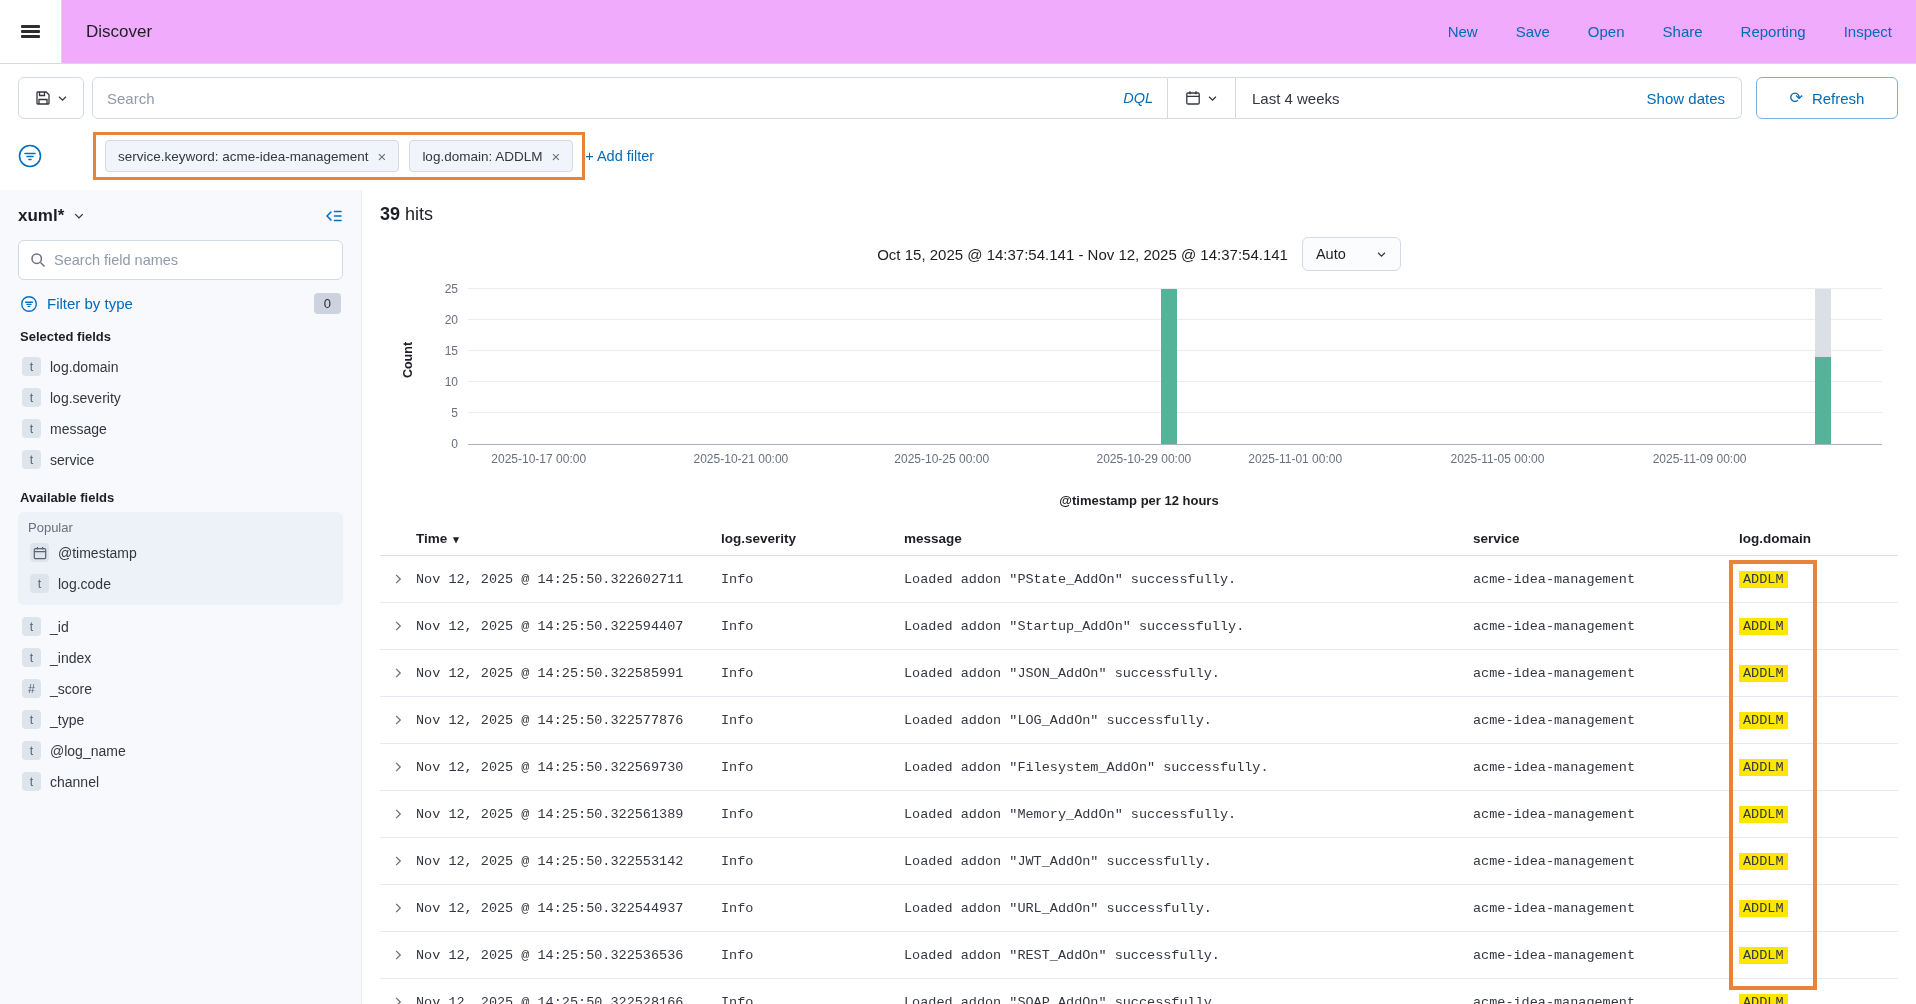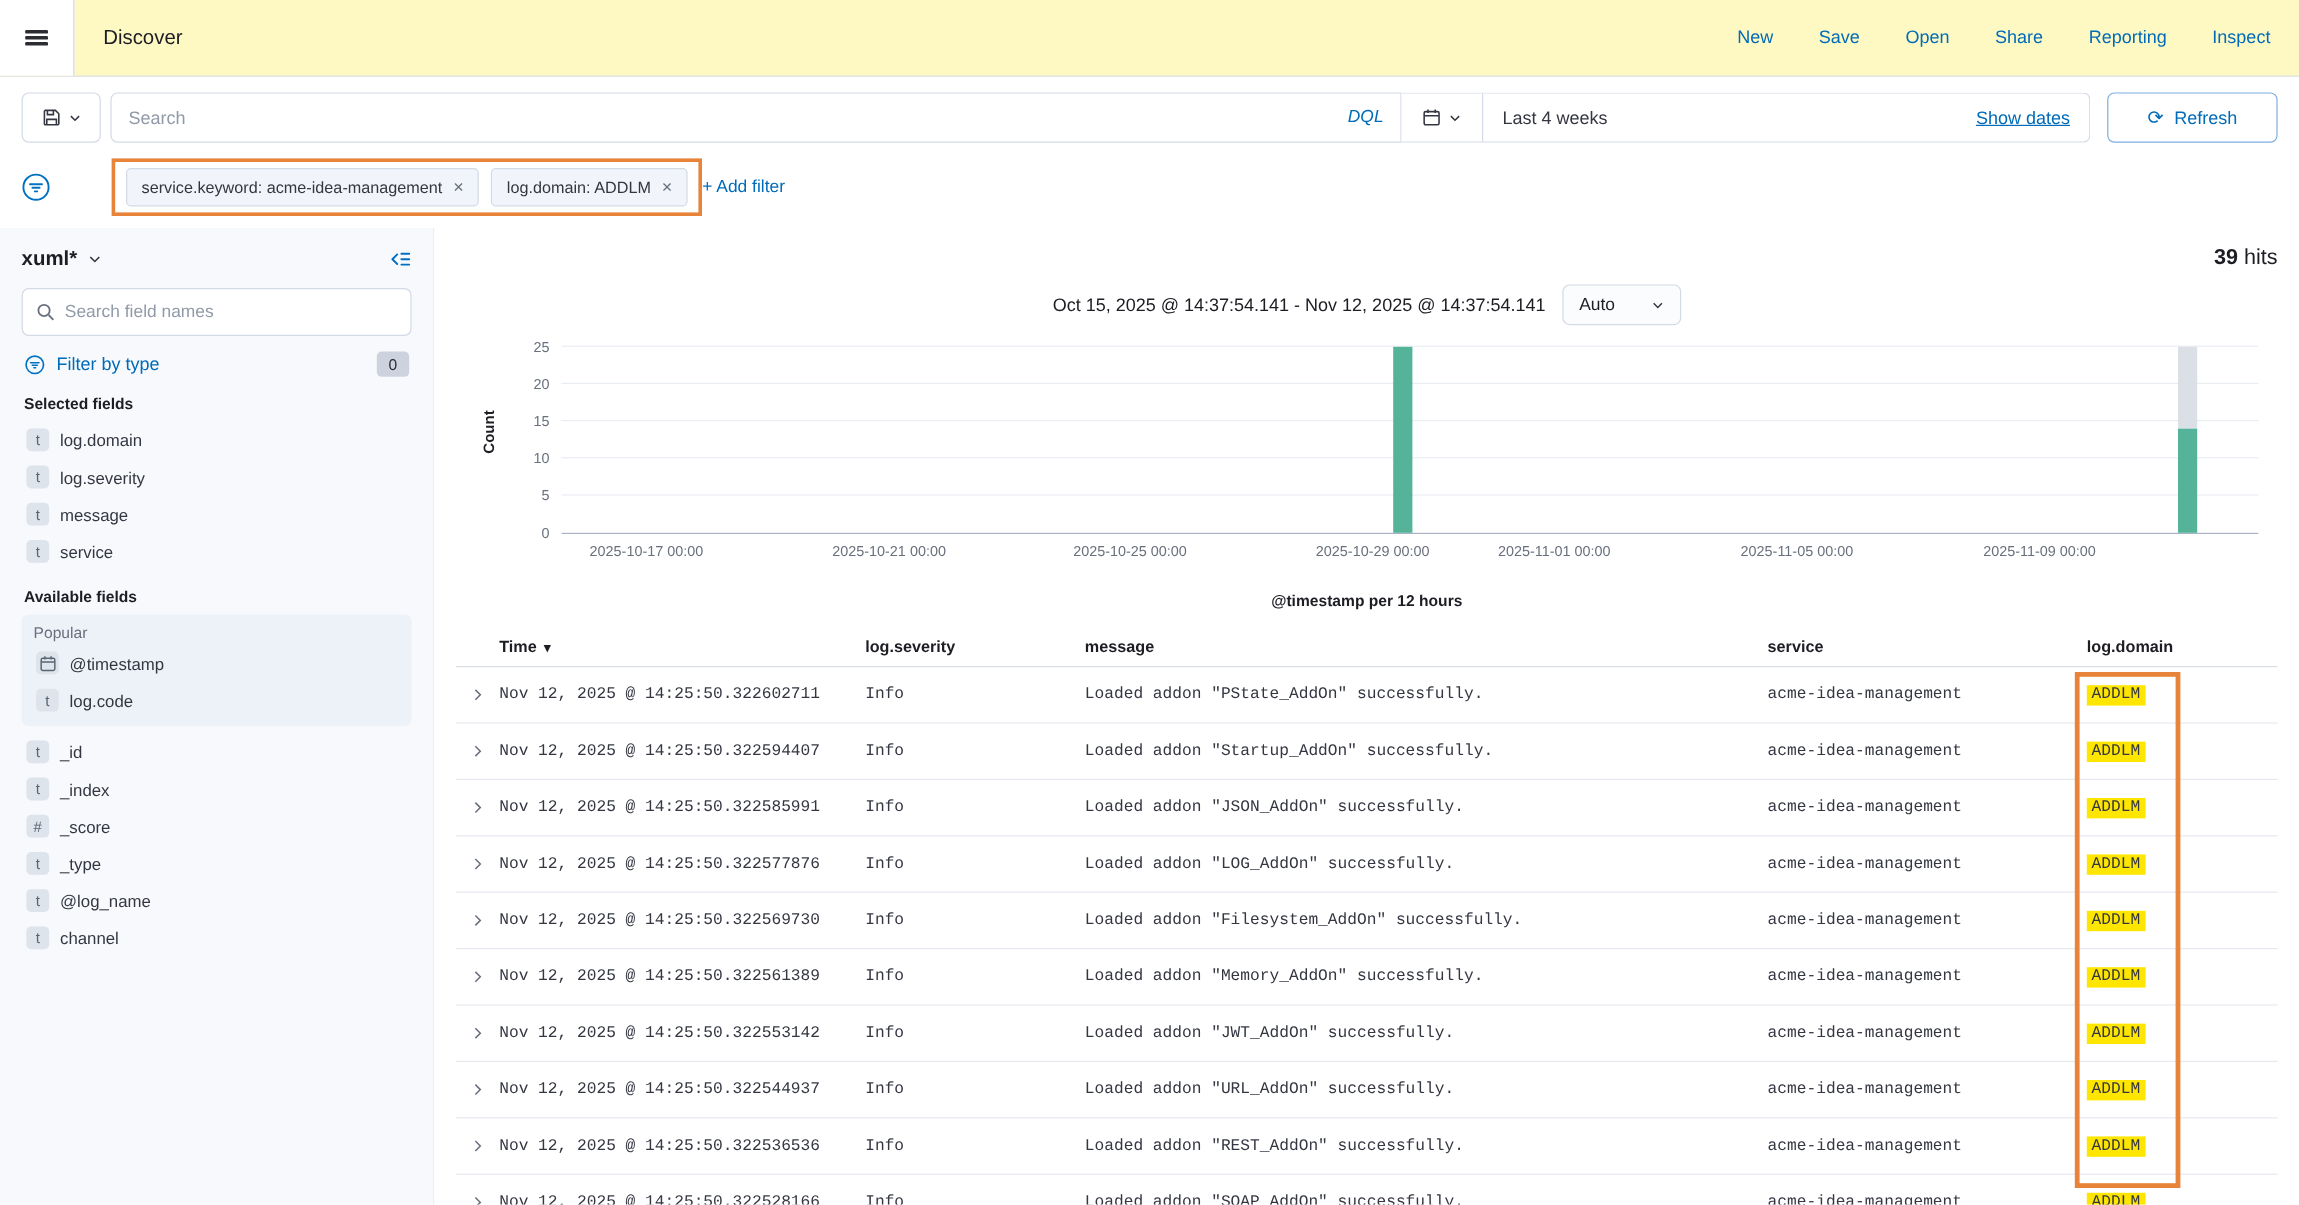--- a/index.html
+++ b/index.html
@@ -7,38 +7,38 @@
   --row-border:#e6e9f0; --sidebar-bg:#f7f9fc; --popular-bg:#edf2f9;
   --bar-green:#54b399; --bar-partial:#dbe0e7; --annotation-orange:#e8833a;
   --highlight-yellow:#ffe600; --badge-bg:#dde4ec; --title:#1d1e24;
 }
 *{margin:0;padding:0;box-sizing:border-box;}
 html,body{width:1916px;height:1004px;}
 body{overflow:hidden;background:#fff;color:var(--text);font-family:"Liberation Sans",sans-serif;display:flex;flex-direction:column;}
 svg{display:block;}
 button{font-family:inherit;}
 
-.header{height:64px;flex:0 0 64px;display:flex;align-items:center;border-bottom:1px solid var(--border);background:#fef9c3;}
+.header{height:64px;flex:0 0 64px;display:flex;align-items:center;border-bottom:1px solid var(--border);background:#f0abfc;}
 .menu-btn{width:62px;align-self:stretch;display:flex;align-items:center;justify-content:center;border:0;border-right:1px solid var(--border);background:#fff;cursor:pointer;}
 .hamburger span{display:block;width:19px;height:2.6px;background:#2b2d33;margin:2.4px 0;border-radius:1px;}
 .header-title{margin-left:24px;font-size:17px;color:var(--title);}
 .header-actions{margin-left:auto;display:flex;gap:38px;padding-right:24px;}
 .hdr-link{color:var(--link-blue);font-size:15px;cursor:pointer;}
 
 .query-bar{display:flex;align-items:center;padding:13px 18px 11px;background:#fff;}
 .save-query-btn{width:66px;height:42px;border:1px solid var(--border);border-radius:6px;background:#fff;display:flex;align-items:center;justify-content:center;gap:6px;margin-right:8px;cursor:pointer;}
 .search-unit{flex:1;display:flex;min-width:0;}
 .search-box{flex:1;height:42px;border:1px solid var(--border);border-radius:6px 0 0 6px;display:flex;align-items:center;padding:0 14px;background:#fff;min-width:0;}
 .search-input{flex:1;border:0;outline:0;font-size:15px;color:var(--text);background:transparent;min-width:0;}
 .search-input::placeholder{color:#919aa8;}
 .dql{color:var(--link-blue);font-size:14.5px;padding-left:10px;cursor:pointer;font-style:italic;}
 .date-group{width:574px;flex:0 0 574px;height:42px;border:1px solid var(--border);border-left:0;border-radius:0 6px 6px 0;display:flex;align-items:center;background:#fff;}
 .cal-btn{width:68px;height:100%;display:flex;align-items:center;justify-content:center;gap:6px;border:0;border-right:1px solid var(--border);background:transparent;cursor:pointer;}
 .date-text{flex:1;padding:0 16px;font-size:15px;cursor:pointer;}
-.show-dates{color:var(--link-blue);font-size:15px;padding-right:16px;cursor:pointer;white-space:nowrap;text-decoration:underline;}
+.show-dates{color:var(--link-blue);font-size:15px;padding-right:16px;cursor:pointer;white-space:nowrap;}
 .refresh-btn{margin-left:14px;height:42px;min-width:142px;border:1px solid #7fafdd;border-radius:6px;background:#fff;color:var(--link-blue);font-size:15px;display:flex;align-items:center;justify-content:center;gap:9px;cursor:pointer;}
 .refresh-glyph{font-family:"DejaVu Sans",sans-serif;font-size:16px;line-height:1;}
 
 .filter-bar{display:flex;align-items:center;padding:2px 15px 10px;background:#fff;}
 .filter-menu-btn{width:30px;height:30px;display:flex;align-items:center;justify-content:center;background:none;border:0;cursor:pointer;}
 .annotation-box{display:flex;align-items:center;gap:10px;border:3px solid var(--annotation-orange);padding:5px 9px;margin-left:48px;}
 .filter-pill{display:inline-flex;align-items:center;gap:9px;background:#f1f4fa;border:1px solid var(--border);border-radius:4px;height:32px;padding:0 12px;font-size:13.5px;color:var(--text);cursor:pointer;white-space:nowrap;}
 .pill-x{color:var(--muted);font-size:15px;line-height:1;}
 .add-filter{color:var(--link-blue);font-size:14.5px;cursor:pointer;white-space:nowrap;}
 
@@ -54,21 +54,21 @@
 .filter-type-label{color:var(--link-blue);font-size:15px;cursor:pointer;}
 .count-badge{margin-left:auto;background:#ccd3de;color:#2b2d33;font-size:13px;border-radius:4px;padding:3px 10px;}
 .sb-heading{font-size:13px;font-weight:700;color:var(--title);margin:15px 2px 7px;}
 .field-row{display:flex;align-items:center;gap:9px;padding:6px 4px;border-radius:4px;cursor:pointer;}
 .field-badge{width:19px;height:19px;flex:0 0 19px;border-radius:4px;background:var(--badge-bg);color:#5a6472;font-size:12.5px;display:flex;align-items:center;justify-content:center;}
 .field-name{font-size:14px;color:var(--text);}
 .popular-block{background:var(--popular-bg);border-radius:6px;padding:8px 8px 6px;margin:2px 0 6px;}
 .popular-label{font-size:13px;color:var(--muted);margin:0 2px 2px;}
 
 .main{flex:1;position:relative;padding:10px 18px 0;overflow:hidden;background:#fff;min-width:0;}
-.hits{text-align:right;font-size:18px;color:var(--title);margin-top:4px;}
+.hits{text-align:left;font-size:18px;color:var(--title);margin-top:4px;}
 .hits-num{font-weight:700;}
 .range-row{display:flex;align-items:center;justify-content:center;gap:14px;margin-top:12px;font-size:15px;color:var(--title);}
 .interval-select{display:flex;align-items:center;gap:30px;border:1px solid var(--border);border-radius:6px;background:#fbfcfd;padding:8px 13px;font-size:14.5px;cursor:pointer;}
 .chart{position:relative;height:200px;margin-top:10px;}
 .count-label{position:absolute;left:10px;top:72px;transform:rotate(-90deg);font-size:12.5px;font-weight:700;color:var(--title);}
 .plot{position:absolute;left:88px;right:16px;top:8px;bottom:36px;border-bottom:1px solid #a9b3c1;}
 .gridline{position:absolute;left:0;right:0;height:1px;background:#e9edf2;}
 .ytick{position:absolute;right:calc(100% + 10px);font-size:12px;color:var(--muted);margin-left:10px;}
 .xtick{position:absolute;top:calc(100% + 8px);transform:translateX(-50%);font-size:12px;color:var(--muted);white-space:nowrap;}
 .bar{position:absolute;bottom:0;width:16px;background:var(--bar-green);}

